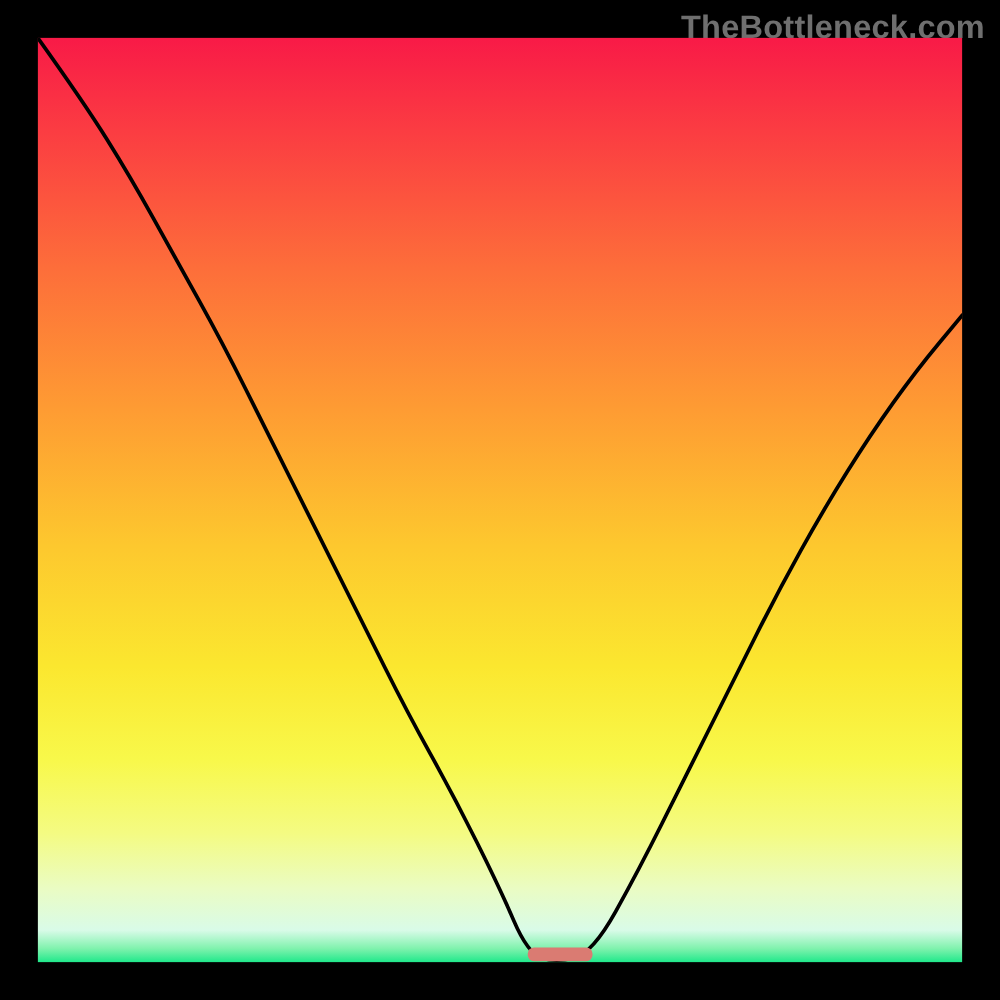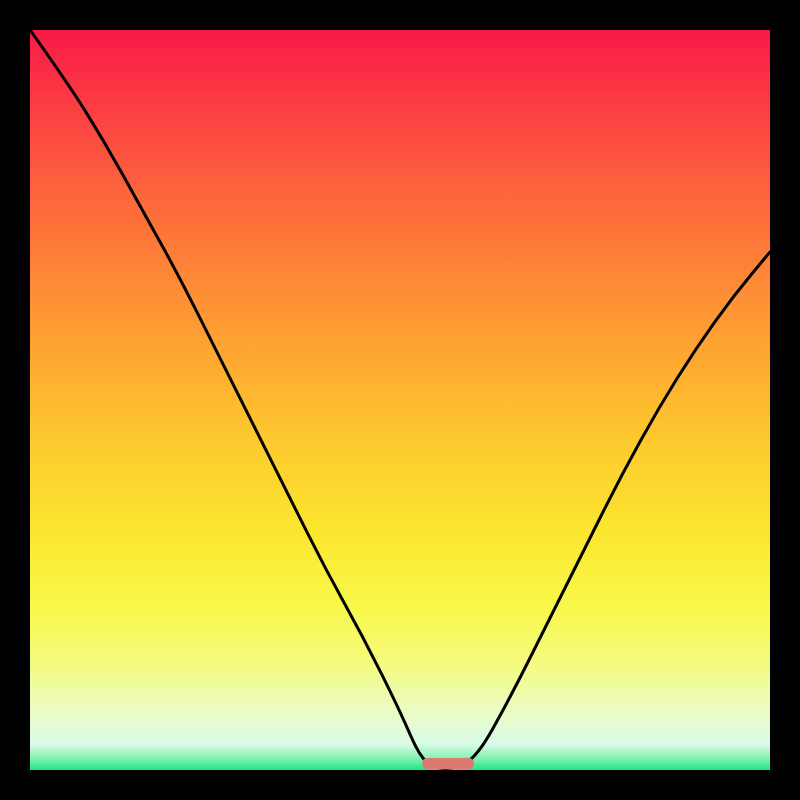--- a/index.html
+++ b/index.html
@@ -40,20 +40,21 @@
     display: block;
     width: 740px;
     height: 740px;
   }
 </style>
 </head>
 <body>
 
 <div class="frame">
 
+  <div class="watermark">TheBottleneck.com</div>
 
   <div class="plot">
     <svg id="plot-svg" viewBox="0 0 740 740" preserveAspectRatio="none">
       <defs>
         <linearGradient id="bg-grad" x1="0" y1="0" x2="0" y2="1">
             <stop offset="0%" stop-color="#f81a47"></stop>
             <stop offset="10%" stop-color="#fb3c42"></stop>
             <stop offset="25%" stop-color="#fd6e3a"></stop>
             <stop offset="40%" stop-color="#fe9b33"></stop>
             <stop offset="55.00000000000001%" stop-color="#fdc82e"></stop>

